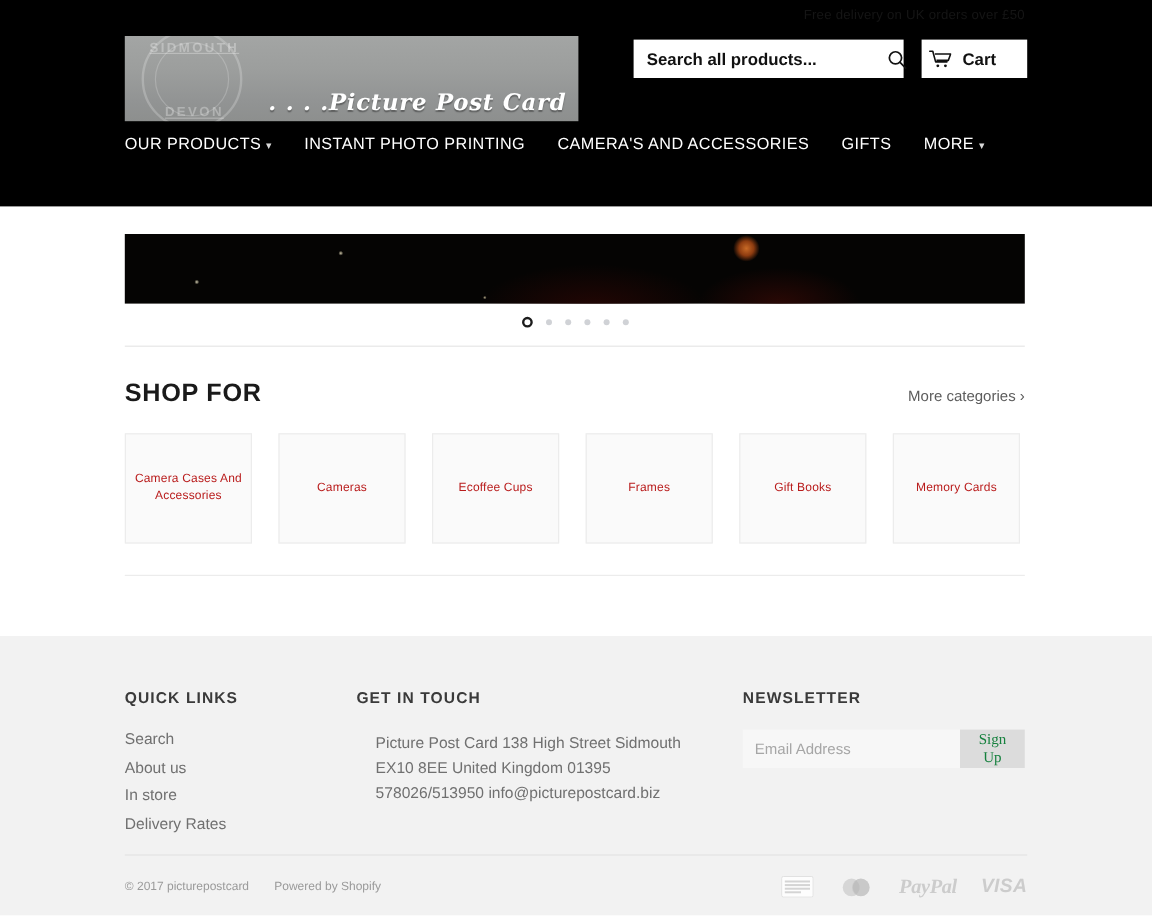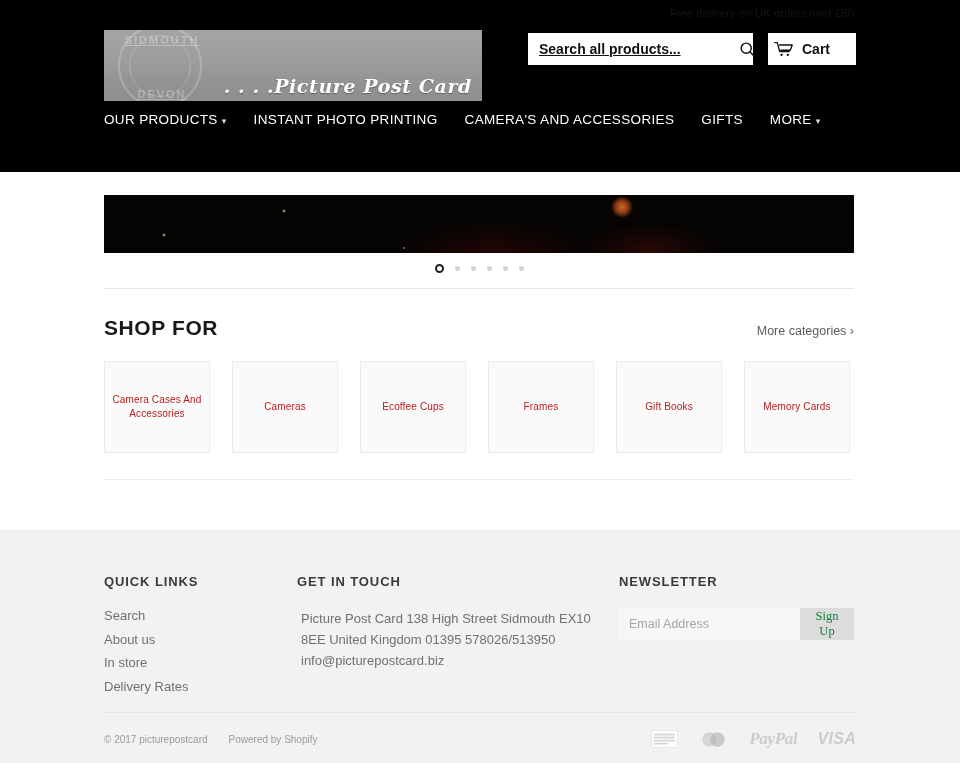--- a/index.html
+++ b/index.html
@@ -113,21 +113,20 @@
   .search-input {
     border: none;
     outline: none;
     background: transparent;
     flex: 1;
     font-family: "Liberation Sans", sans-serif;
     font-size: 14px;
     font-weight: bold;
     color: #111;
     padding: 0;
-    text-decoration: underline;
   }
   .search-input::placeholder { color: #111; opacity: 1; font-weight: bold; }
   .search-btn {
     background: transparent;
     border: none;
     cursor: pointer;
     padding: 0 4px;
     display: flex;
     align-items: center;
   }
@@ -313,21 +312,21 @@
     font-size: 13px;
     color: #707070;
     text-decoration: none;
     margin-bottom: 8.5px;
     cursor: pointer;
   }
   .f-text {
     font-size: 13px;
     color: #707070;
     line-height: 1.62;
-    margin: 4px;
+    margin: 16px;
   }
 
   .news-form {
     display: flex;
     width: 235px;
     height: 32px;
     margin-top: 2px;
   }
   .news-input {
     flex: 1;

